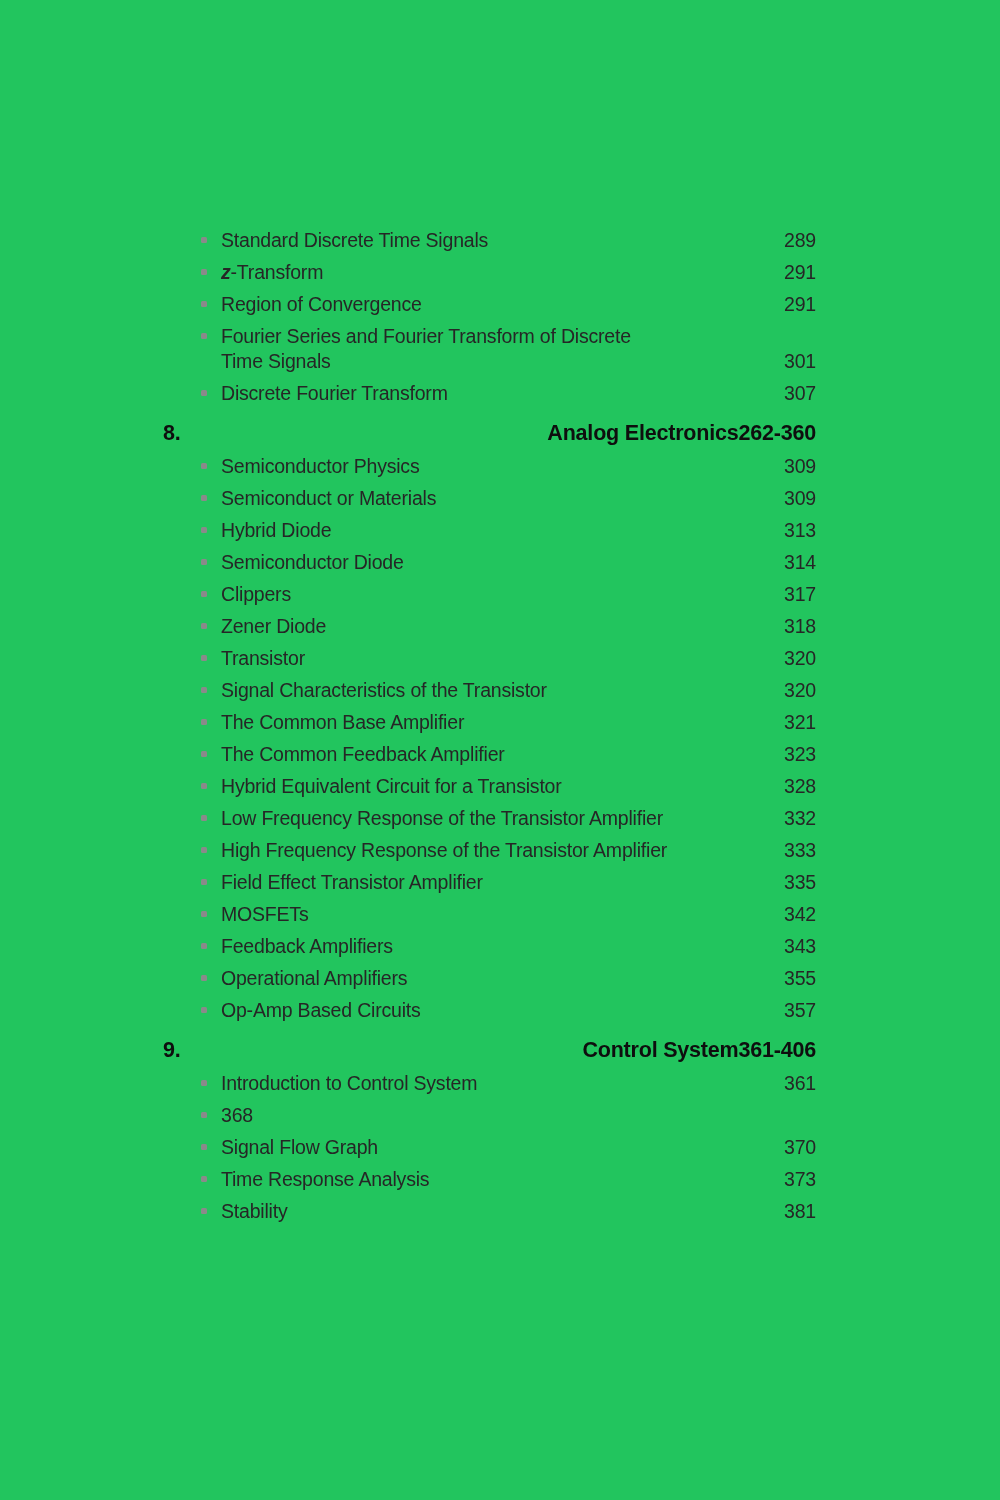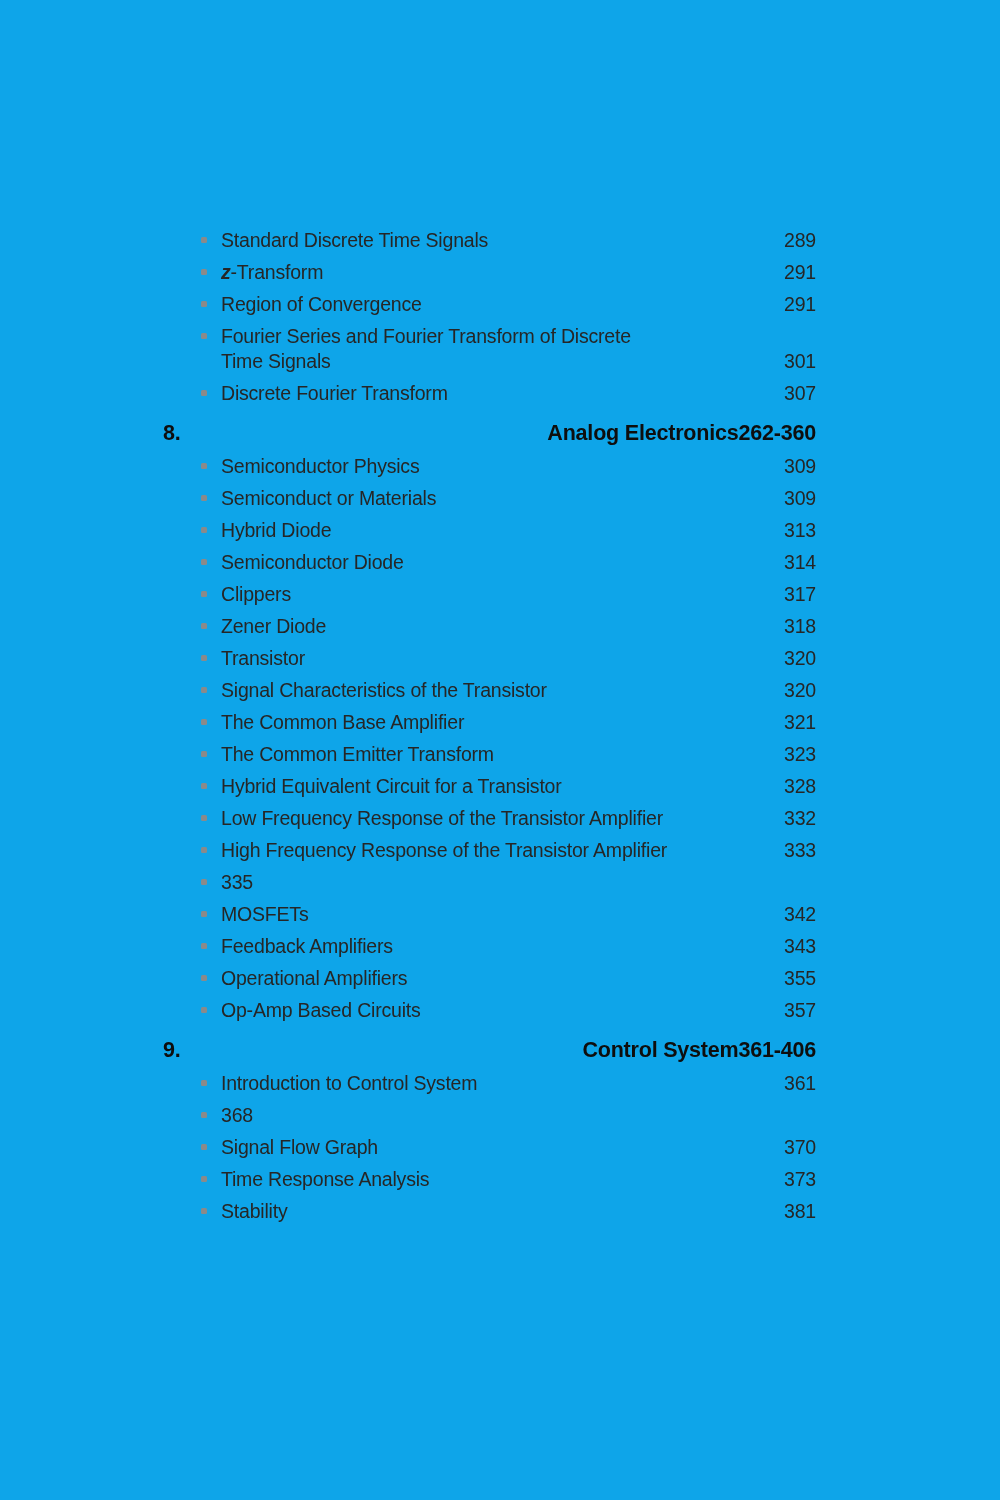--- a/index.html
+++ b/index.html
@@ -5,21 +5,21 @@
   * { margin: 0; padding: 0; box-sizing: border-box; }
   html, body {
     width: 1000px; height: 1500px;
     background: #ffffff;
     font-family: "Liberation Sans", sans-serif;
     overflow: hidden;
   }
   .page {
     position: relative;
     width: 1000px; height: 1500px;
-    background: #0ea5e9;
+    background: #22c55e;
   }
   .toc {
     position: absolute;
     left: 163px; top: 228px;
     width: 653px;
     color: #262626;
   }
   .section-row {
     display: flex;
     align-items: baseline;
@@ -139,40 +139,41 @@
     <span class="label">Signal Characteristics of the Transistor</span>
     <span class="pagenum">320</span>
   </div>
       <div class="item-row">
     <span class="bullet"></span>
     <span class="label">The Common Base Amplifier</span>
     <span class="pagenum">321</span>
   </div>
       <div class="item-row">
     <span class="bullet"></span>
-    <span class="label">The Common Emitter Transform</span>
+    <span class="label">The Common Feedback Amplifier</span>
     <span class="pagenum">323</span>
   </div>
       <div class="item-row">
     <span class="bullet"></span>
     <span class="label">Hybrid Equivalent Circuit for a Transistor</span>
     <span class="pagenum">328</span>
   </div>
       <div class="item-row">
     <span class="bullet"></span>
     <span class="label">Low Frequency Response of the Transistor Amplifier</span>
     <span class="pagenum">332</span>
   </div>
       <div class="item-row">
     <span class="bullet"></span>
     <span class="label">High Frequency Response of the Transistor Amplifier</span>
     <span class="pagenum">333</span>
   </div>
       <div class="item-row">
     <span class="bullet"></span>
+    <span class="label">Field Effect Transistor Amplifier</span>
     <span class="pagenum">335</span>
   </div>
       <div class="item-row">
     <span class="bullet"></span>
     <span class="label">MOSFETs</span>
     <span class="pagenum">342</span>
   </div>
       <div class="item-row">
     <span class="bullet"></span>
     <span class="label">Feedback Amplifiers</span>

